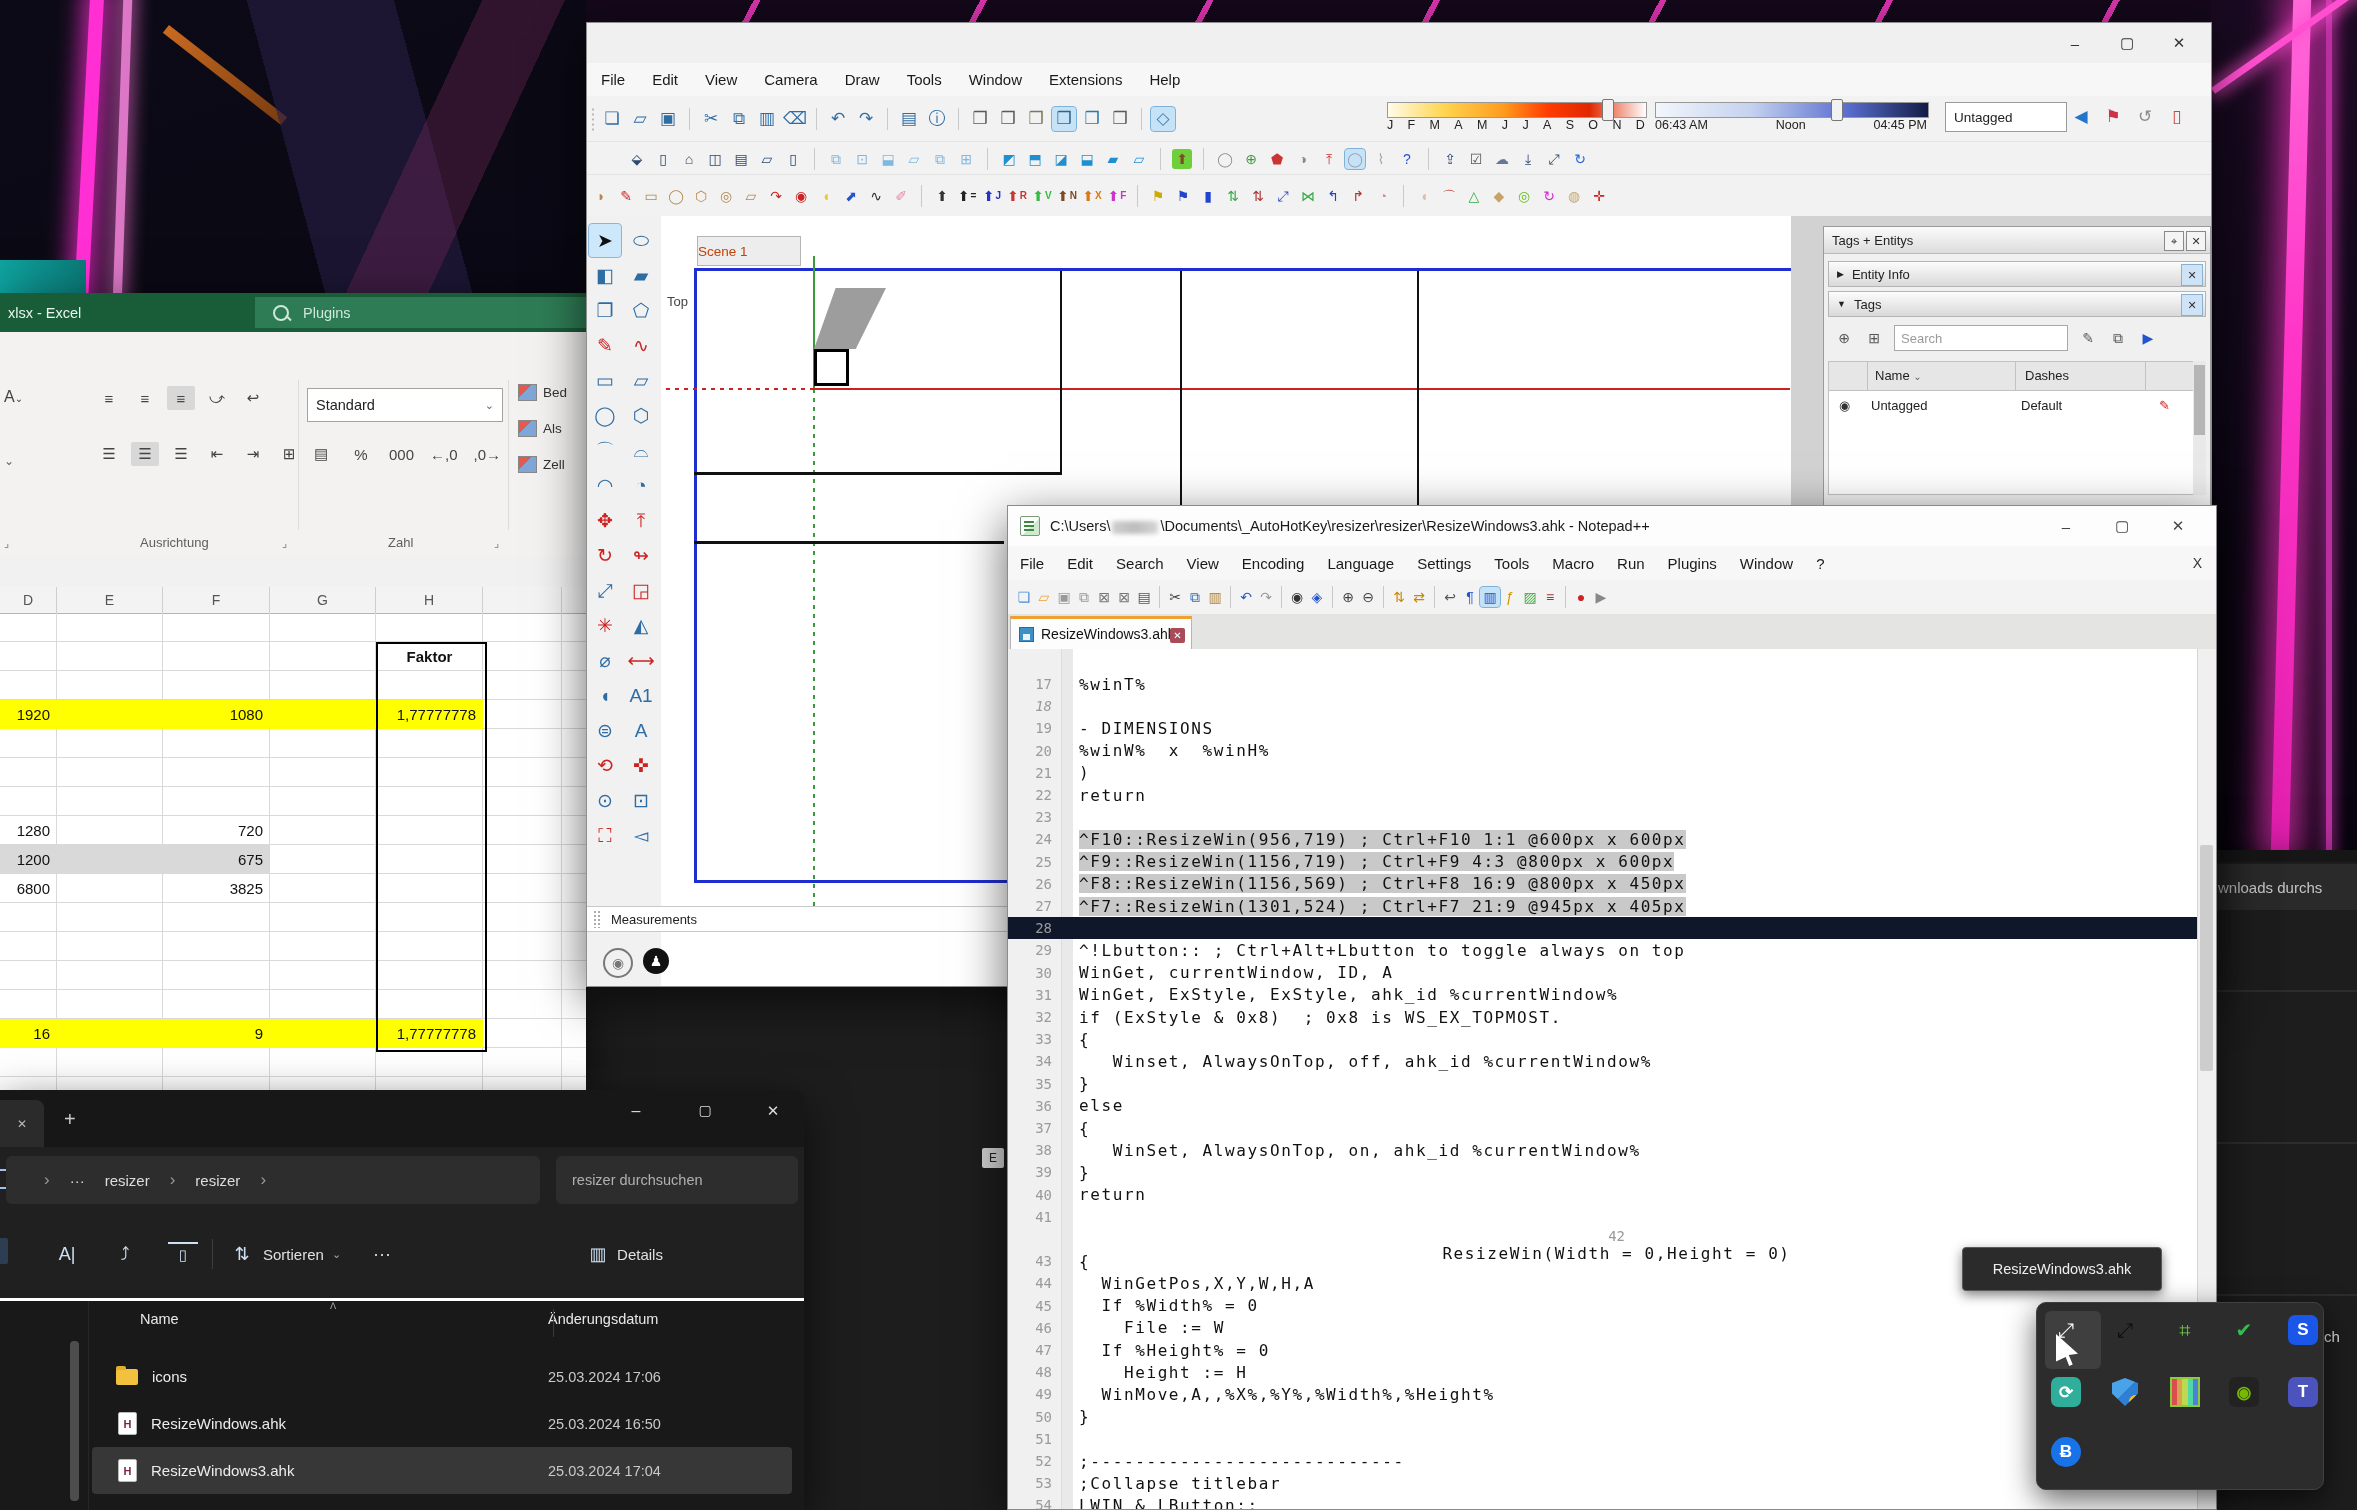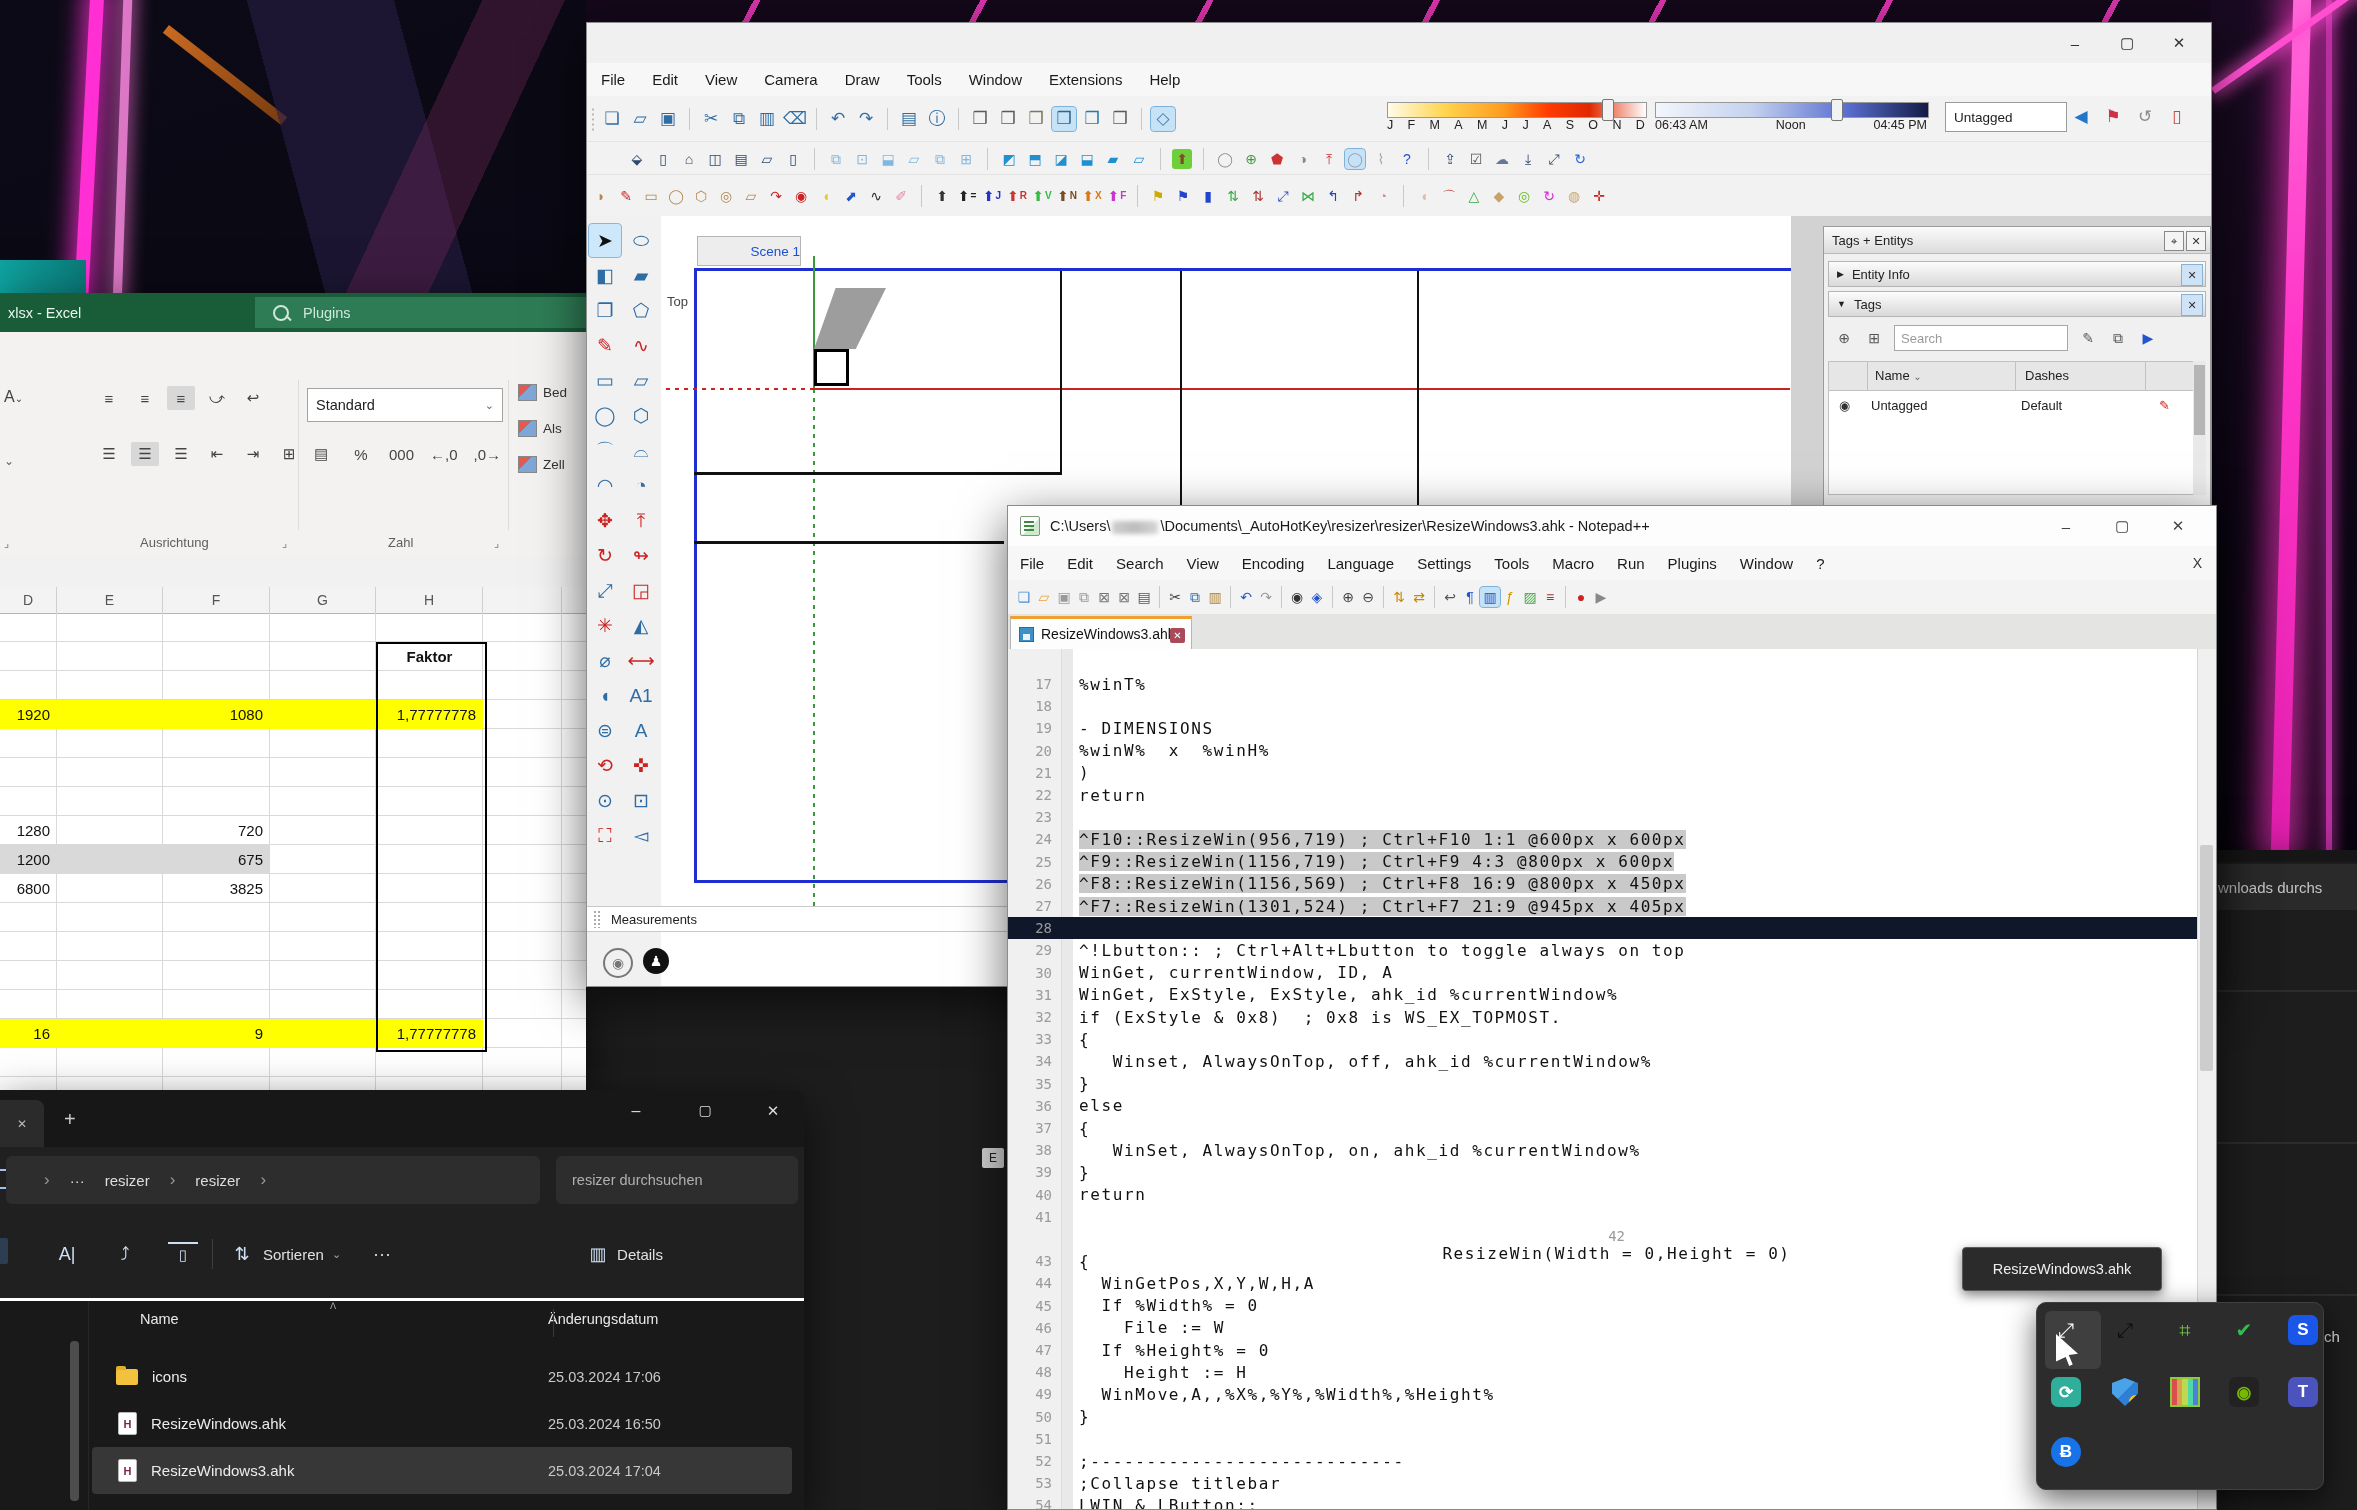--- a/index.html
+++ b/index.html
@@ -41,21 +41,21 @@
            background:linear-gradient(90deg,#f3f6fb 0%,#c4d2ef 35%,#5a6fd0 70%,#131b45 100%);}
   .timelabels{position:absolute;left:1068px;top:22px;width:272px;display:flex;justify-content:space-between;font-size:12.5px;color:#222;}
   .untagged{position:absolute;left:1358px;top:6px;width:112px;height:28px;background:#fff;border:1px solid #9a9a9a;
             font-size:13.5px;color:#222;display:flex;align-items:center;padding-left:8px;}
   #su .palette{position:absolute;left:0;top:193px;width:74px;bottom:0;background:#f1f1f1;border-right:1px solid #cfcfcf;
                display:grid;grid-template-columns:34px 34px;justify-content:center;align-content:start;padding-top:8px;gap:2px;}
   .pali{width:32px;height:33px;display:flex;align-items:center;justify-content:center;font-size:19px;border-radius:3px;}
   .pali.sel{background:#cde8fa;outline:1px solid #8ab6d9;}
   #su .viewport{position:absolute;left:74px;top:193px;width:1130px;height:770px;background:#fff;overflow:hidden;}
   .scenetab{position:absolute;left:36px;top:20px;width:102px;height:28px;background:#ededed;border:1px solid #b5b5b5;
-            display:flex;align-items:center;justify-content:flex-end;font-size:13.5px;color:#1d4ed8;}
+            display:flex;align-items:center;justify-content:flex-start;font-size:13.5px;color:#c2410c;}
   .toplabel{position:absolute;left:6px;top:78px;font-size:13px;color:#444;}
   .blueframe{position:absolute;left:33px;top:52px;width:1096px;height:609px;border:3px solid #1f2ed0;}
   .axis{position:absolute;}
   .grayshape{position:absolute;left:153px;top:72px;width:72px;height:61px;background:#9d9d9d;
              clip-path:polygon(30% 0,100% 0,58% 100%,0 100%);}
   .originrect{position:absolute;left:153px;top:133px;width:35px;height:37px;background:#fff;border:3px solid #000;box-sizing:border-box;}
   .measure{position:absolute;left:0;top:883px;width:1204px;height:24px;background:#fff;border-top:1px solid #c9c9c9;border-bottom:1px solid #c9c9c9;display:flex;align-items:center;font-size:13px;color:#222;}
   .measure .grip{width:8px;height:18px;margin:0 10px 0 6px;background-image:radial-gradient(circle,#aaa 1px,transparent 1.2px);background-size:4px 4px;}
   .statusbtn{position:absolute;width:26px;height:26px;border-radius:50%;display:flex;align-items:center;justify-content:center;font-size:14px;}
   #su .tray{position:absolute;left:1204px;top:193px;right:0;bottom:0;background:#d2d2d2;}
@@ -715,21 +715,21 @@
       </div>
     </div>
     <div class="editor">
       <div class="gutter"></div>
       <div class="foldcol"></div>
       <div id="npp-lines">
           <div class="codeline" style="top: 24px;">
             <span class="num">17</span>
             <span class="ct">%winT%</span>
           </div>
-          <div class="codeline" style="top: 46.2px;">
+          <div class="codeline" style="top: 46.2px; font-style: italic;">
             <span class="num">18</span>
             <span class="ct"></span>
           </div>
           <div class="codeline" style="top: 68.4px;">
             <span class="num">19</span>
             <span class="ct">- DIMENSIONS</span>
           </div>
           <div class="codeline" style="top: 90.6px;">
             <span class="num">20</span>
             <span class="ct">%winW%  x  %winH%</span>

